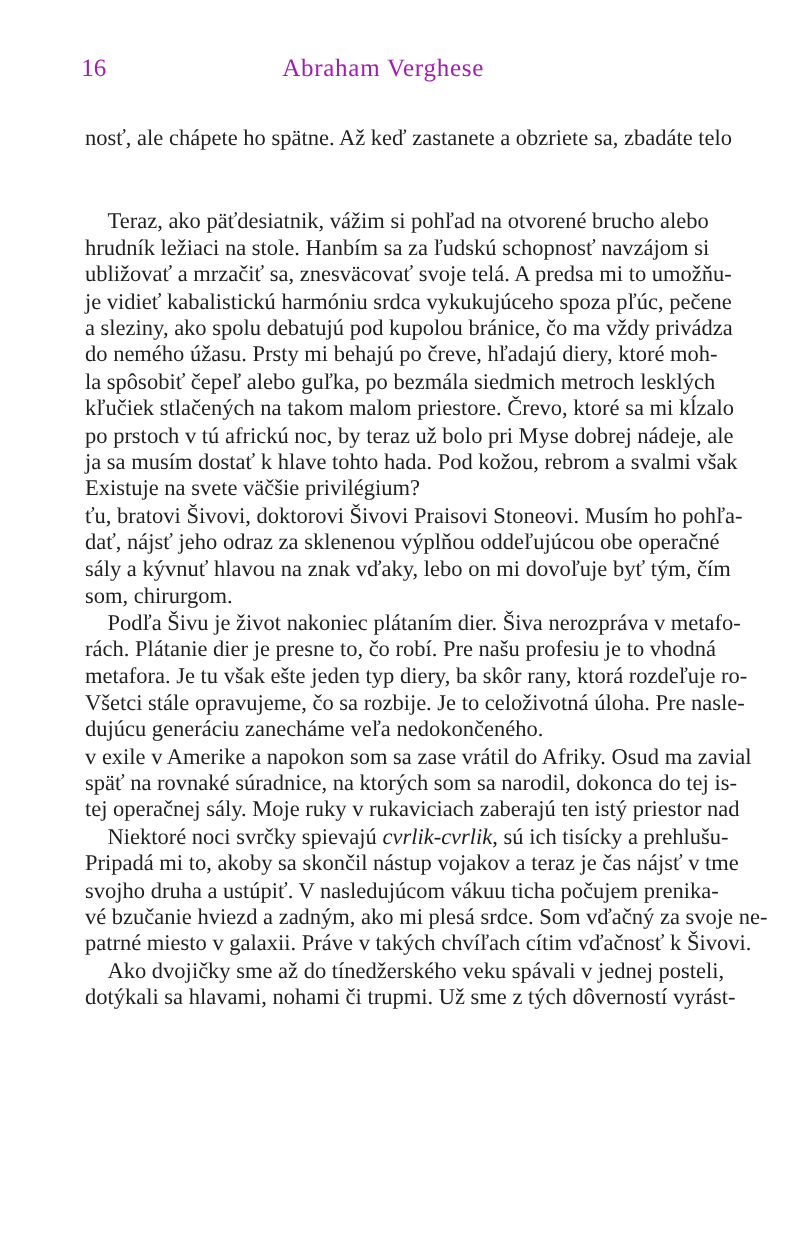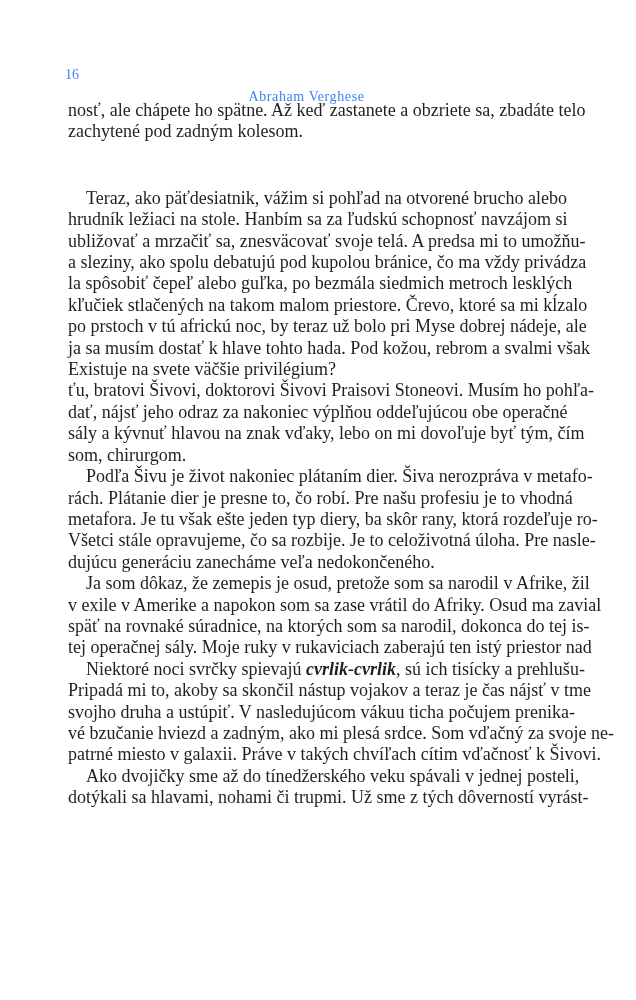--- a/index.html
+++ b/index.html
@@ -4,79 +4,78 @@
 <style>
   html, body { margin: 0; padding: 0; }
   body {
     width: 636px; height: 1000px; overflow: hidden;
     background: #ffffff;
     color: #1f1f1f;
     font-family: "Liberation Serif", "DejaVu Serif", serif;
   }
   .page { position: relative; width: 636px; height: 1000px; }
   .running-head {
-    position: absolute; left: 65px; top: 64px; width: 483px; height: 22px;
-    font-size: 14px; line-height: 22px; color: #3b82f6;
+    position: absolute; left: 65px; top: 44px; width: 483px; height: 22px;
+    font-size: 20px; line-height: 22px; color: #a21caf;
   }
   .page-number { position: absolute; left: 0; top: 0; }
   .running-title {
     position: absolute; left: 0; right: 0; top: 0; text-align: center;
     letter-spacing: 0.6px;
-    margin-top: 22px;
   }
   .body-text {
     position: absolute; left: 68px; top: 100px; width: 483px;
     font-size: 18px; line-height: 21.4px;
     text-align: justify;
   }
   .body-text p { margin: 0; padding: 0; }
   .line { display: block; text-align: justify; text-align-last: justify; white-space: nowrap; }
   .line.last { text-align-last: left; }
-  em { font-style: italic; font-weight: bold; }
+  em { font-style: italic; }
 </style>
 </head>
 <body>
 
 <div class="page">
   <div class="running-head">
     <span class="page-number">16</span>
     <span class="running-title">Abraham Verghese</span>
   </div>
 
   <div class="body-text" id="body-text">
       <p>
         <span class="line">nosť, ale chápete ho spätne. Až keď zastanete a obzriete sa, zbadáte telo</span>
-        <span class="line last">zachytené pod zadným kolesom.</span>
       </p>
       <p>
         <span class="line" style="text-indent: 18px; margin-top: 45px;">Teraz, ako päťdesiatnik, vážim si pohľad na otvorené brucho alebo</span>
         <span class="line">hrudník ležiaci na stole. Hanbím sa za ľudskú schopnosť navzájom si</span>
         <span class="line">ubližovať a mrzačiť sa, znesväcovať svoje telá. A predsa mi to umožňu-</span>
+        <span class="line">je vidieť kabalistickú harmóniu srdca vykukujúceho spoza pľúc, pečene</span>
         <span class="line">a sleziny, ako spolu debatujú pod kupolou bránice, čo ma vždy privádza</span>
+        <span class="line">do nemého úžasu. Prsty mi behajú po čreve, hľadajú diery, ktoré moh-</span>
         <span class="line">la spôsobiť čepeľ alebo guľka, po bezmála siedmich metroch lesklých</span>
         <span class="line">kľučiek stlačených na takom malom priestore. Črevo, ktoré sa mi kĺzalo</span>
         <span class="line">po prstoch v tú africkú noc, by teraz už bolo pri Myse dobrej nádeje, ale</span>
         <span class="line">ja sa musím dostať k hlave tohto hada. Pod kožou, rebrom a svalmi však</span>
         <span class="line last">Existuje na svete väčšie privilégium?</span>
       </p>
       <p>
         <span class="line">ťu, bratovi Šivovi, doktorovi Šivovi Praisovi Stoneovi. Musím ho pohľa-</span>
-        <span class="line">dať, nájsť jeho odraz za nakoniec výplňou oddeľujúcou obe operačné</span>
+        <span class="line">dať, nájsť jeho odraz za sklenenou výplňou oddeľujúcou obe operačné</span>
         <span class="line">sály a kývnuť hlavou na znak vďaky, lebo on mi dovoľuje byť tým, čím</span>
         <span class="line last">som, chirurgom.</span>
       </p>
       <p>
         <span class="line" style="text-indent: 18px;">Podľa Šivu je život nakoniec plátaním dier. Šiva nerozpráva v metafo-</span>
         <span class="line">rách. Plátanie dier je presne to, čo robí. Pre našu profesiu je to vhodná</span>
         <span class="line">metafora. Je tu však ešte jeden typ diery, ba skôr rany, ktorá rozdeľuje ro-</span>
         <span class="line">Všetci stále opravujeme, čo sa rozbije. Je to celoživotná úloha. Pre nasle-</span>
         <span class="line last">dujúcu generáciu zanecháme veľa nedokončeného.</span>
       </p>
       <p>
-        <span class="line" style="text-indent: 18px;">Ja som dôkaz, že zemepis je osud, pretože som sa narodil v Afrike, žil</span>
         <span class="line">v exile v Amerike a napokon som sa zase vrátil do Afriky. Osud ma zavial</span>
         <span class="line">späť na rovnaké súradnice, na ktorých som sa narodil, dokonca do tej is-</span>
         <span class="line">tej operačnej sály. Moje ruky v rukaviciach zaberajú ten istý priestor nad</span>
       </p>
       <p>
         <span class="line" style="text-indent: 18px;">Niektoré noci svrčky spievajú <em>cvrlik-cvrlik</em>, sú ich tisícky a prehlušu-</span>
         <span class="line">Pripadá mi to, akoby sa skončil nástup vojakov a teraz je čas nájsť v tme</span>
         <span class="line">svojho druha a ustúpiť. V nasledujúcom vákuu ticha počujem prenika-</span>
         <span class="line">vé bzučanie hviezd a zadným, ako mi plesá srdce. Som vďačný za svoje ne-</span>
         <span class="line last">patrné miesto v galaxii. Práve v takých chvíľach cítim vďačnosť k Šivovi.</span>

